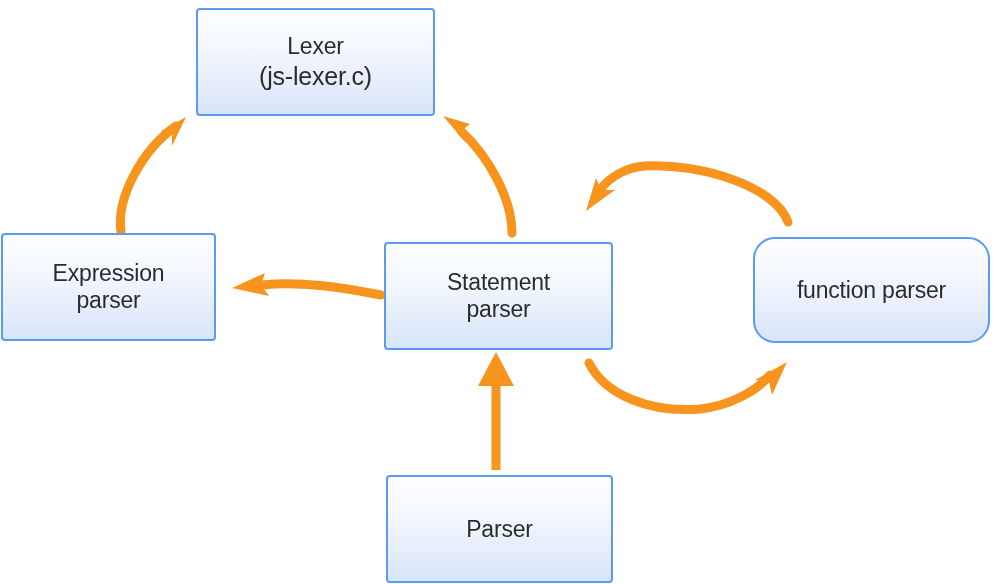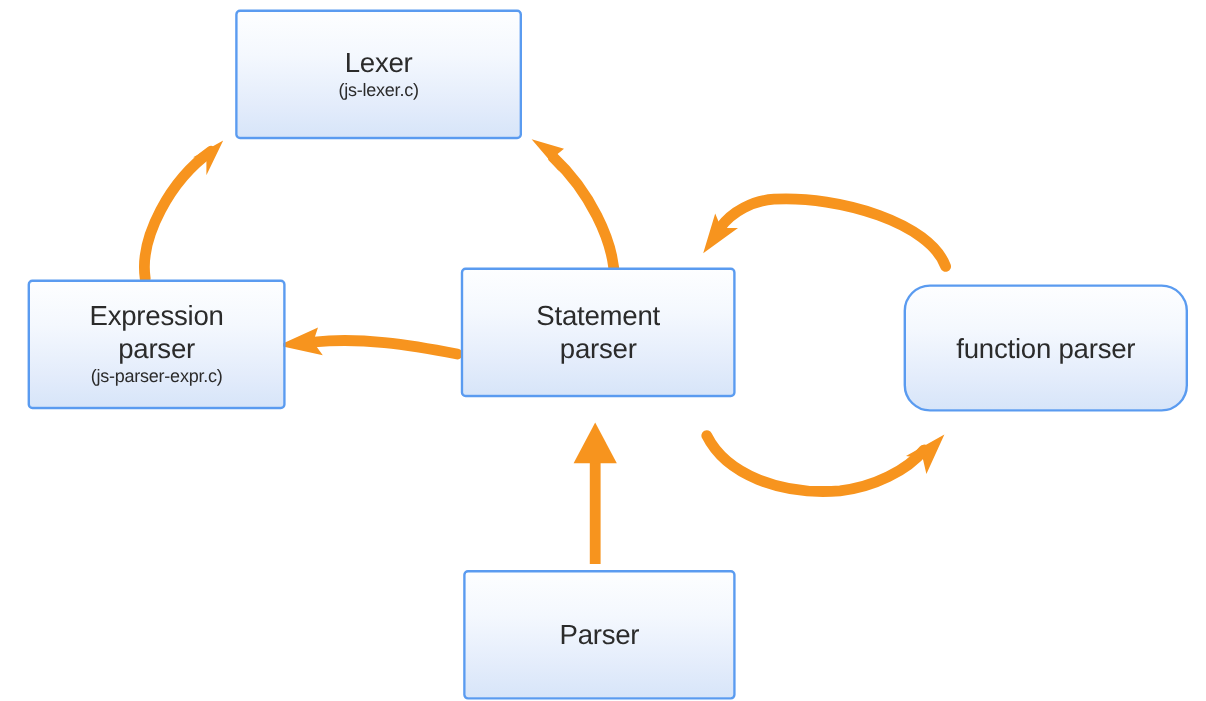--- a/index.html
+++ b/index.html
@@ -29,21 +29,21 @@
     text-align: center;
     line-height: 1.22;
     letter-spacing: -0.2px;
   }
   .node .ttl {
     font-size: 23px;
     color: #2b2b2b;
     white-space: nowrap;
   }
   .node .sub {
-    font-size: 15px;
+    font-size: 25px;
     color: #2b2b2b;
     white-space: nowrap;
     margin-top: 1px;
   }
   .node .ttl.two-line {
     line-height: 1.18;
   }
   svg.arrows {
     position: absolute;
     left: 0;
@@ -90,27 +90,26 @@
       <path d="M 496,470 L 496,380" stroke="#F7941E" stroke-width="9" fill="none" stroke-linecap="butt"></path>
       <path d="M 496,352 L 514,386 L 478,386 Z" fill="#F7941E"></path>
     </g>
   </svg>
 
   <div class="node" style="left:196px; top:8px; width:239px; height:108px;">
     <div class="ttl">Lexer</div>
     <div class="sub">(js-lexer.c)</div>
   </div>
 
-  <div class="node" style="left:23px; top:233px; width:215px; height:108px;text-align:right;">
+  <div class="node" style="left:1px; top:233px; width:215px; height:108px;text-align:right;">
     <div class="ttl two-line">Expression</div>
     <div class="ttl two-line">parser</div>
-    <div class="sub">(js-parser-expr.c)</div>
   </div>
 
-  <div class="node" style="left:384px; top:223px; width:229px; height:108px;">
+  <div class="node" style="left:384px; top:242px; width:229px; height:108px;">
     <div class="ttl two-line">Statement</div>
     <div class="ttl two-line">parser</div>
   </div>
 
   <div class="node" style="left:753px; top:237px; width:237px; height:106px;border-radius:22px;">
     <div class="ttl">function parser</div>
   </div>
 
   <div class="node" style="left:386px; top:475px; width:227px; height:108px;">
     <div class="ttl">Parser</div>

